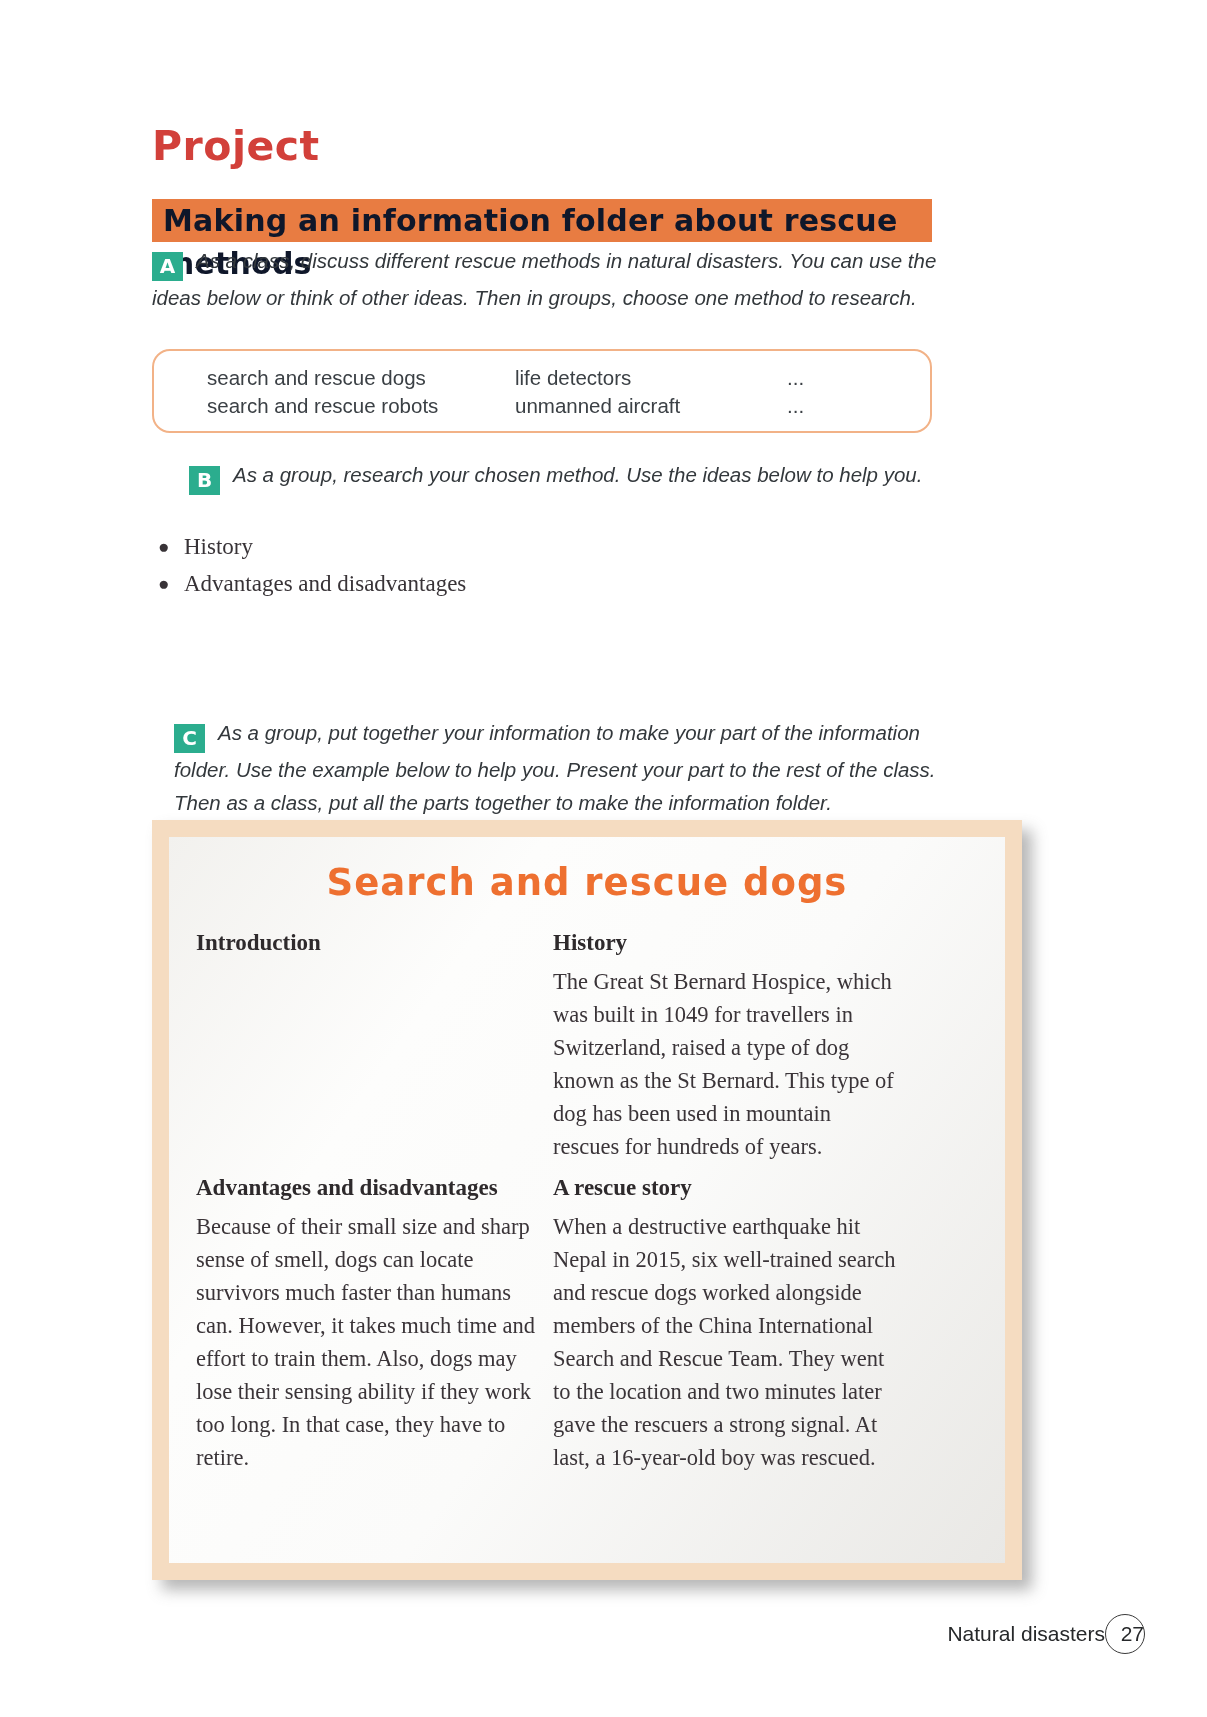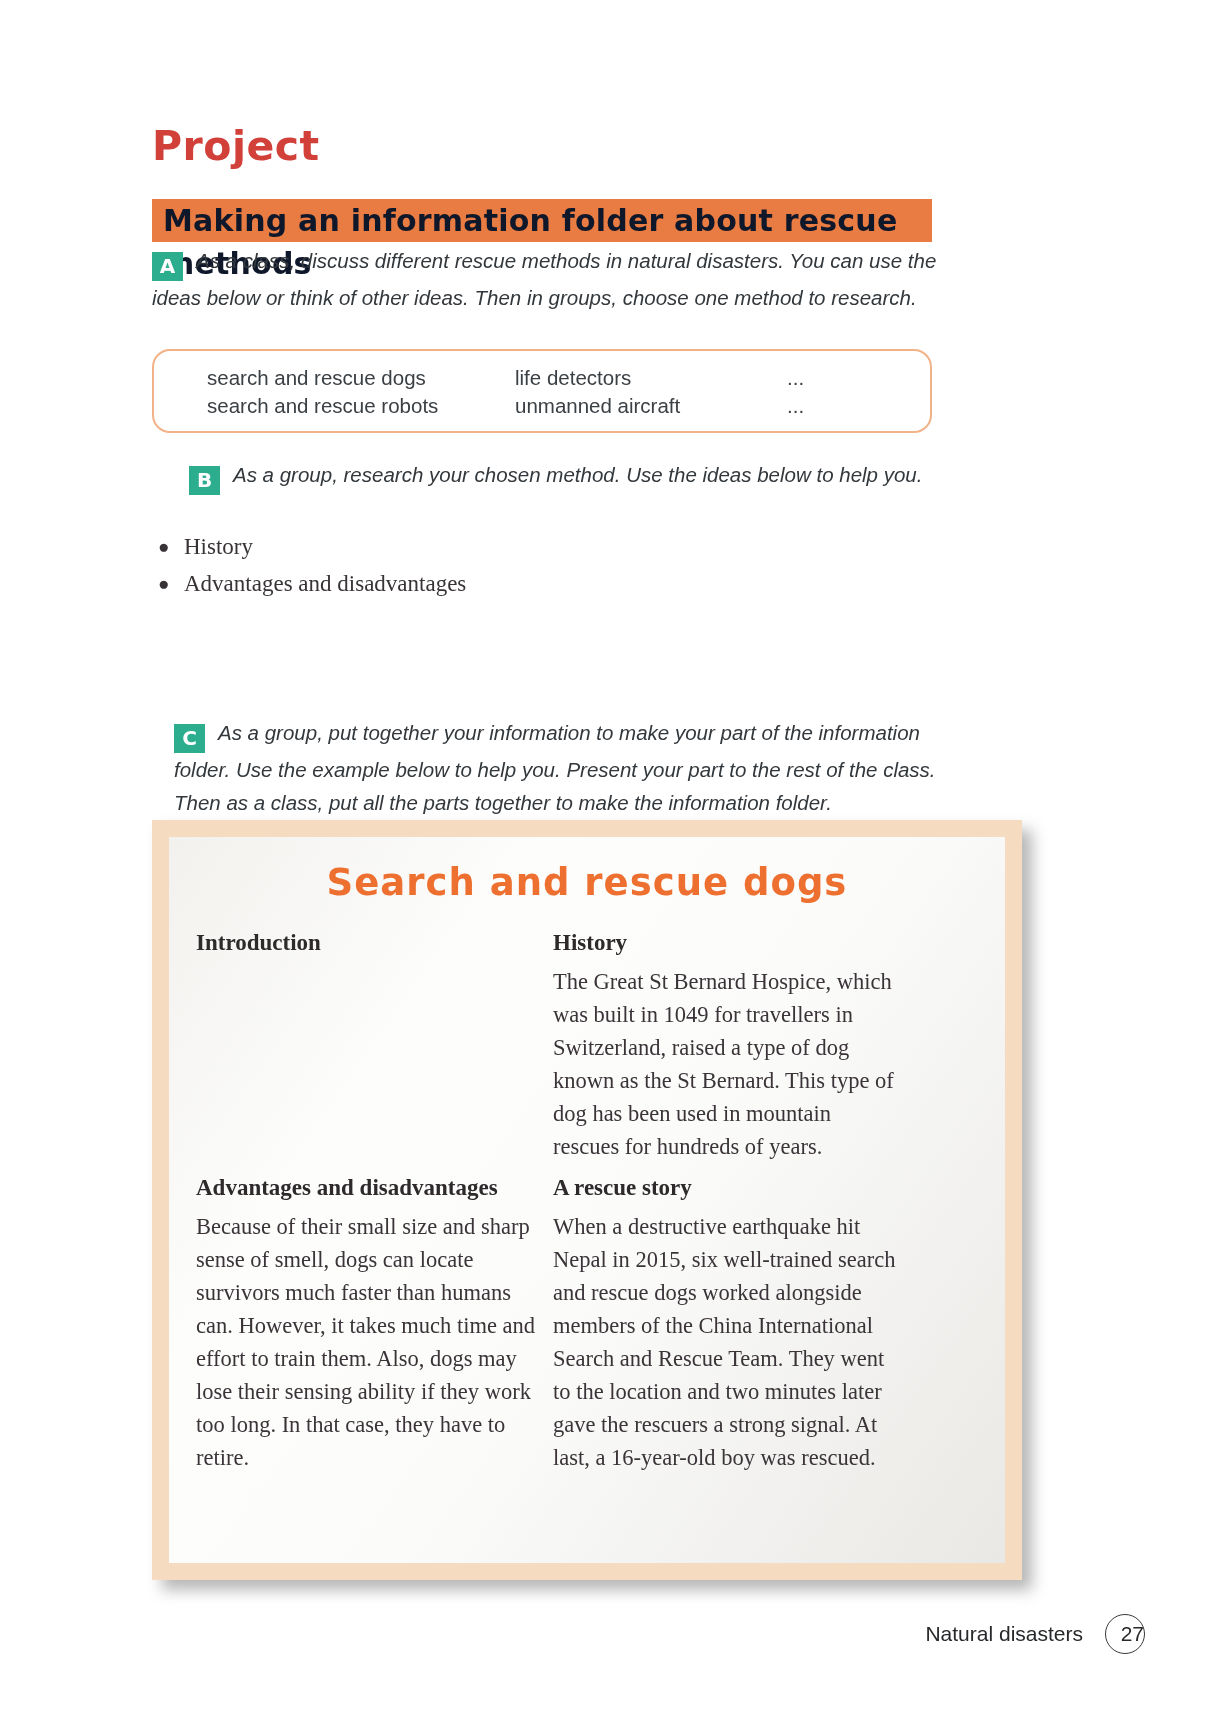--- a/index.html
+++ b/index.html
@@ -72,21 +72,21 @@
   }
   .card-section h3{
     margin:0 0 9px 0;font-size:23px;font-weight:bold;color:#2e2a2c;
   }
   .card-section p{
     margin:0;font-size:22.5px;line-height:33px;color:#3a3438;
   }
   
   .footer{
     position:absolute;left:0;top:1612px;width:1145px;height:44px;
-    display:flex;justify-content:flex-end;align-items:center;gap:22px;
+    display:flex;justify-content:flex-end;align-items:center;
   }
   .footer-label{font-size:21px;color:#26282a;}
   .page-circle{
     width:40px;height:40px;border:1.6px solid #3a3a3a;border-radius:50%;
     display:flex;align-items:center;justify-content:flex-end;
     font-size:21px;color:#26282a;box-sizing:border-box;
   }
 </style>
 </head>
 <body>

